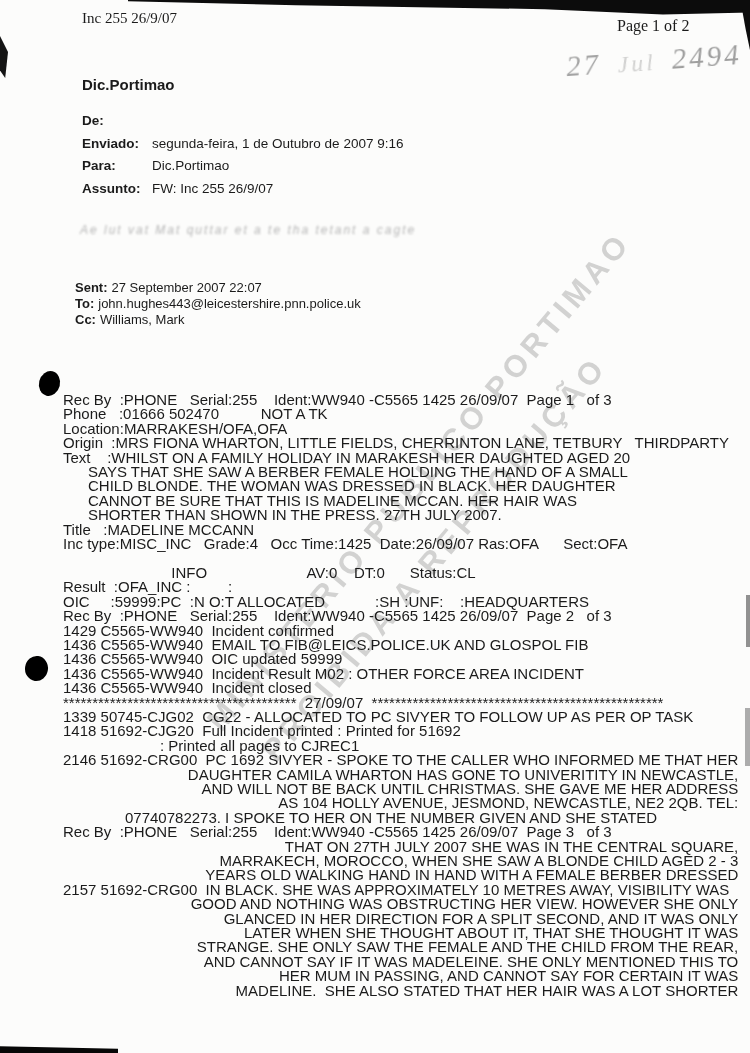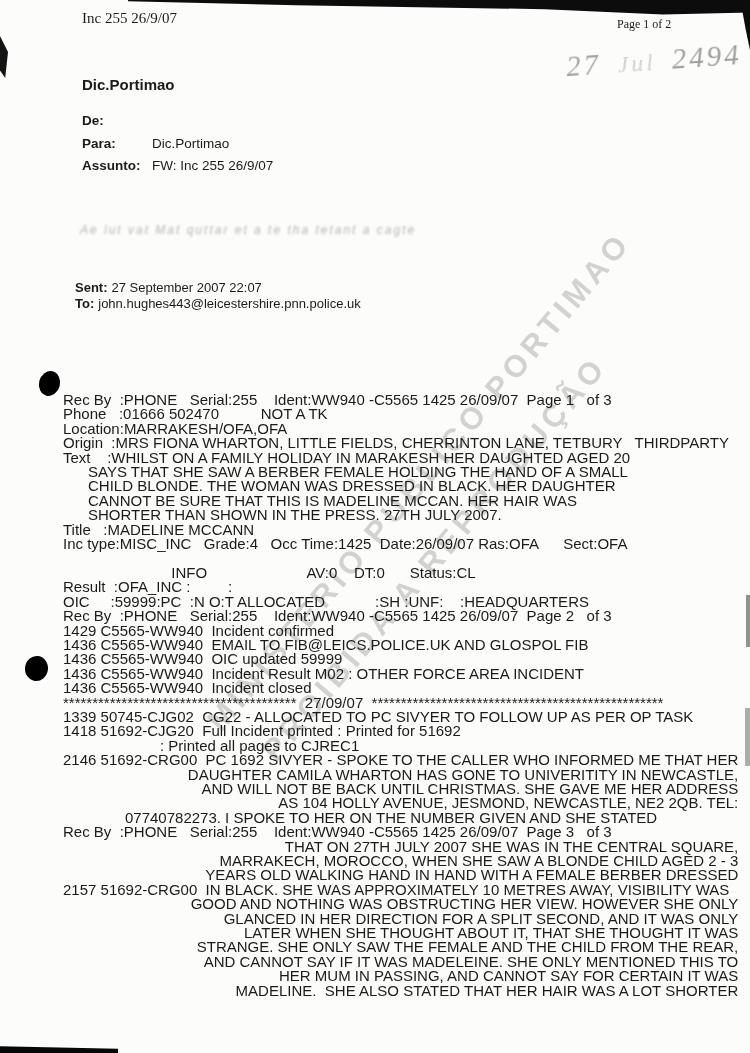--- a/index.html
+++ b/index.html
@@ -24,21 +24,21 @@
   .hole-punch.p2{left:25px; top:656px; width:23px; height:25px; transform:rotate(8deg);}
   
   .wm{position:absolute; transform-origin:0 0; transform:rotate(-50deg);
     font-size:31px; font-weight:bold; letter-spacing:5px; white-space:nowrap;
     color:rgba(95,95,95,0.27);}
   #wm1{left:200px; top:715px;}
   #wm2{left:255px; top:745px;}
   
   .serif{font-family:"Liberation Serif",serif;}
   #hdr-left{position:absolute; left:82px; top:10px; font-size:15px;}
-  #hdr-right{position:absolute; left:617px; top:17px; font-size:12px;}
+  #hdr-right{position:absolute; left:617px; top:17px; font-size:16px;}
   #footer-date{position:absolute; left:70px; top:1072px; font-size:15px;}
   
   #handwritten{position:absolute; left:566px; top:44px; font-size:29px; font-style:italic;
     font-family:"Liberation Serif",serif; color:#8f8f8f; transform:rotate(-4deg); letter-spacing:3px;
     filter:blur(0.4px); white-space:nowrap;}
   #handwritten .hw-mid{opacity:.38; margin:0 6px; font-size:24px;}
   #handwritten .hw-a{opacity:.8;} #handwritten .hw-b{opacity:.85;}
   
   #doc-title{position:absolute; left:82px; top:76px; font-size:15px; font-weight:bold;}
   #outlook-fields{position:absolute; left:82px; top:113px; width:585px; font-size:13.5px; line-height:16.5px;}
@@ -82,33 +82,38 @@
     <span class="hw-b">2494</span>
   </div>
 
   <div id="doc-title">Dic.Portimao</div>
 
   <div id="outlook-fields">
       <div class="oh-row">
         <span class="oh-label">De:</span>
       </div>
       <div class="oh-row">
+        <span class="oh-label">Enviado:</span>
+        <span class="oh-value">segunda-feira, 1 de Outubro de 2007 9:16</span>
+      </div>
+      <div class="oh-row">
         <span class="oh-label">Para:</span>
         <span class="oh-value">Dic.Portimao</span>
       </div>
       <div class="oh-row">
         <span class="oh-label">Assunto:</span>
         <span class="oh-value">FW: Inc 255 26/9/07</span>
       </div>
     </div>
 
   <div id="faint-line">Ae lut vat Mat   quttar et a te   tha tetant a cagte</div>
 
   <div id="fwd-fields">
       <div class="fwd-row"><span class="fwd-label">Sent:</span><span class="fwd-value">27 September 2007 22:07</span></div>
       <div class="fwd-row"><span class="fwd-label">To:</span><span class="fwd-value">john.hughes443@leicestershire.pnn.police.uk</span></div>
+      <div class="fwd-row"><span class="fwd-label">Cc:</span><span class="fwd-value">Williams, Mark</span></div>
     </div>
 
   <div id="log"><div class="log-line ind-0">Rec By  :PHONE   Serial:255    Ident:WW940 -C5565 1425 26/09/07  Page 1   of 3</div><div class="log-line ind-0">Phone   :01666 502470          NOT A TK</div><div class="log-line ind-0">Location:MARRAKESH/OFA,OFA</div><div class="log-line ind-0">Origin  :MRS FIONA WHARTON, LITTLE FIELDS, CHERRINTON LANE, TETBURY   THIRDPARTY</div><div class="log-line ind-0">Text    :WHILST ON A FAMILY HOLIDAY IN MARAKESH HER DAUGHTED AGED 20</div><div class="log-line ind-1">SAYS THAT SHE SAW A BERBER FEMALE HOLDING THE HAND OF A SMALL</div><div class="log-line ind-1">CHILD BLONDE. THE WOMAN WAS DRESSED IN BLACK. HER DAUGHTER</div><div class="log-line ind-1">CANNOT BE SURE THAT THIS IS MADELINE MCCAN. HER HAIR WAS</div><div class="log-line ind-1">SHORTER THAN SHOWN IN THE PRESS. 27TH JULY 2007.</div><div class="log-line ind-0">Title   :MADELINE MCCANN</div><div class="log-line ind-0">Inc type:MISC_INC   Grade:4   Occ Time:1425  Date:26/09/07 Ras:OFA      Sect:OFA</div><div class="log-line ind-0">&nbsp;</div><div class="log-line ind-0">                          INFO                        AV:0    DT:0      Status:CL</div><div class="log-line ind-0">Result  :OFA_INC :         :</div><div class="log-line ind-0">OIC     :59999:PC  :N O:T ALLOCATED            :SH :UNF:    :HEADQUARTERS</div><div class="log-line ind-0">Rec By  :PHONE   Serial:255    Ident:WW940 -C5565 1425 26/09/07  Page 2   of 3</div><div class="log-line ind-0">1429 C5565-WW940  Incident confirmed</div><div class="log-line ind-0">1436 C5565-WW940  EMAIL TO FIB@LEICS.POLICE.UK AND GLOSPOL FIB</div><div class="log-line ind-0">1436 C5565-WW940  OIC updated 59999</div><div class="log-line ind-0">1436 C5565-WW940  Incident Result M02 : OTHER FORCE AREA INCIDENT</div><div class="log-line ind-0">1436 C5565-WW940  Incident closed</div><div class="log-line ind-0">****************************************  27/09/07  **************************************************</div><div class="log-line ind-0">1339 50745-CJG02  CG22 - ALLOCATED TO PC SIVYER TO FOLLOW UP AS PER OP TASK</div><div class="log-line ind-0">1418 51692-CJG20  Full Incident printed : Printed for 51692</div><div class="log-line ind-4">: Printed all pages to CJREC1</div><div class="log-line ind-0">2146 51692-CRG00  PC 1692 SIVYER - SPOKE TO THE CALLER WHO INFORMED ME THAT HER</div><div class="log-line ind-2">DAUGHTER CAMILA WHARTON HAS GONE TO UNIVERITITY IN NEWCASTLE,</div><div class="log-line ind-2">AND WILL NOT BE BACK UNTIL CHRISTMAS. SHE GAVE ME HER ADDRESS</div><div class="log-line ind-2">AS 104 HOLLY AVENUE, JESMOND, NEWCASTLE, NE2 2QB. TEL:</div><div class="log-line ind-3">07740782273. I SPOKE TO HER ON THE NUMBER GIVEN AND SHE STATED</div><div class="log-line ind-0">Rec By  :PHONE   Serial:255    Ident:WW940 -C5565 1425 26/09/07  Page 3   of 3</div><div class="log-line ind-2">THAT ON 27TH JULY 2007 SHE WAS IN THE CENTRAL SQUARE,</div><div class="log-line ind-2">MARRAKECH, MOROCCO, WHEN SHE SAW A BLONDE CHILD AGED 2 - 3</div><div class="log-line ind-2">YEARS OLD WALKING HAND IN HAND WITH A FEMALE BERBER DRESSED</div><div class="log-line ind-0">2157 51692-CRG00  IN BLACK. SHE WAS APPROXIMATELY 10 METRES AWAY, VISIBILITY WAS</div><div class="log-line ind-2">GOOD AND NOTHING WAS OBSTRUCTING HER VIEW. HOWEVER SHE ONLY</div><div class="log-line ind-2">GLANCED IN HER DIRECTION FOR A SPLIT SECOND, AND IT WAS ONLY</div><div class="log-line ind-2">LATER WHEN SHE THOUGHT ABOUT IT, THAT SHE THOUGHT IT WAS</div><div class="log-line ind-2">STRANGE. SHE ONLY SAW THE FEMALE AND THE CHILD FROM THE REAR,</div><div class="log-line ind-2">AND CANNOT SAY IF IT WAS MADELEINE. SHE ONLY MENTIONED THIS TO</div><div class="log-line ind-2">HER MUM IN PASSING, AND CANNOT SAY FOR CERTAIN IT WAS</div><div class="log-line ind-2">MADELINE.  SHE ALSO STATED THAT HER HAIR WAS A LOT SHORTER</div></div>
 
   <div id="footer-date" class="serif">01-10-2007</div>
 
 </div>
 
 </body></html>

